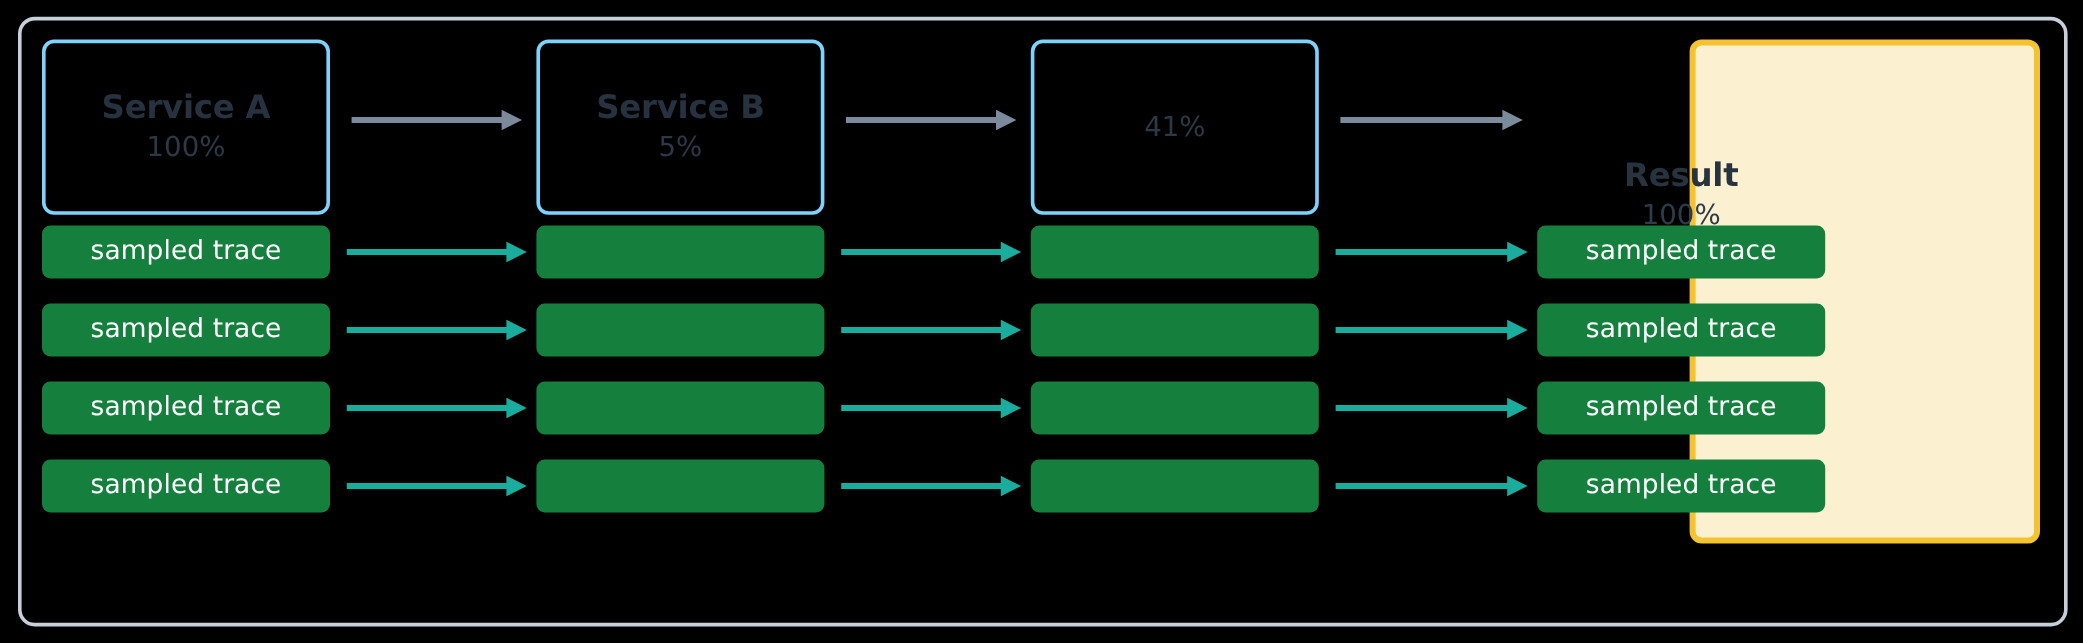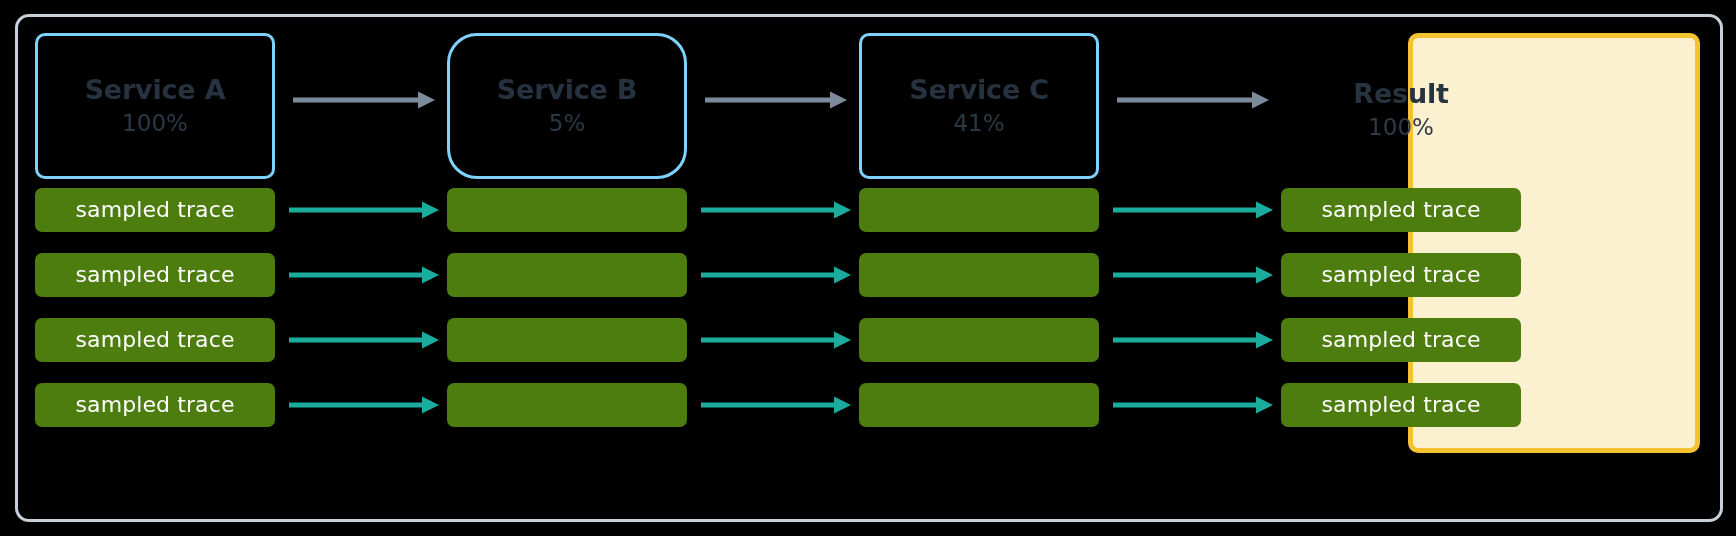--- a/index.html
+++ b/index.html
@@ -57,22 +57,23 @@
     border-radius: 10px;
     background: #000000;
     display: flex;
     flex-direction: column;
     align-items: center;
     justify-content: center;
   }
   .node-box.result-node {
     border: none;
     background: transparent;
-    top: 40px;
+    top: 56px;
     height: 140px;
+    justify-content: flex-end;
   }
   .node-title {
     font-size: 27px;
     font-weight: bold;
     color: #26323f;
     line-height: 1.25;
     letter-spacing: -0.2px;
   }
   .node-pct {
     font-size: 23px;
@@ -81,21 +82,21 @@
     line-height: 1.3;
     margin-top: 2px;
   }
   .result-node .node-title { color: #27333f; }
   .result-node .node-pct   { color: #2e3c4a; }
 
   
   .trace-bar {
     position: absolute;
     height: 44px;
-    background: #4d7c0f;
+    background: #15803d;
     border-radius: 7px;
     display: flex;
     align-items: center;
     justify-content: center;
   }
   .trace-bar .bar-label {
     font-size: 22px;
     color: #ffffff;
     font-weight: normal;
     line-height: 1;
@@ -115,26 +116,25 @@
 
   <div id="outer-frame"></div>
 
   <div id="result-panel"></div>
 
   <div id="layers">
       <div class="node-box" style="left: 35px; width: 240px;">
         <div class="node-title">Service A</div>
         <div class="node-pct">100%</div>
       </div>
-      <div class="node-box" style="left: 447px; width: 240px; border-radius: 30px;">
+      <div class="node-box" style="left: 447px; width: 240px;">
         <div class="node-title">Service B</div>
         <div class="node-pct">5%</div>
       </div>
       <div class="node-box" style="left: 859px; width: 240px;">
-        <div class="node-title">Service C</div>
         <div class="node-pct">41%</div>
       </div>
       <div class="node-box result-node" style="left: 1281px; width: 240px;">
         <div class="node-title">Result</div>
         <div class="node-pct">100%</div>
       </div>
       <svg class="arrow" width="170" height="34" style="left: 279px; top: 83px;">
         <line x1="14" y1="17" x2="141" y2="17" stroke="#7c8b9c" stroke-width="5"></line>
         <polygon points="156,17 139,8.5 139,25.5" fill="#7c8b9c"></polygon>
       </svg>

